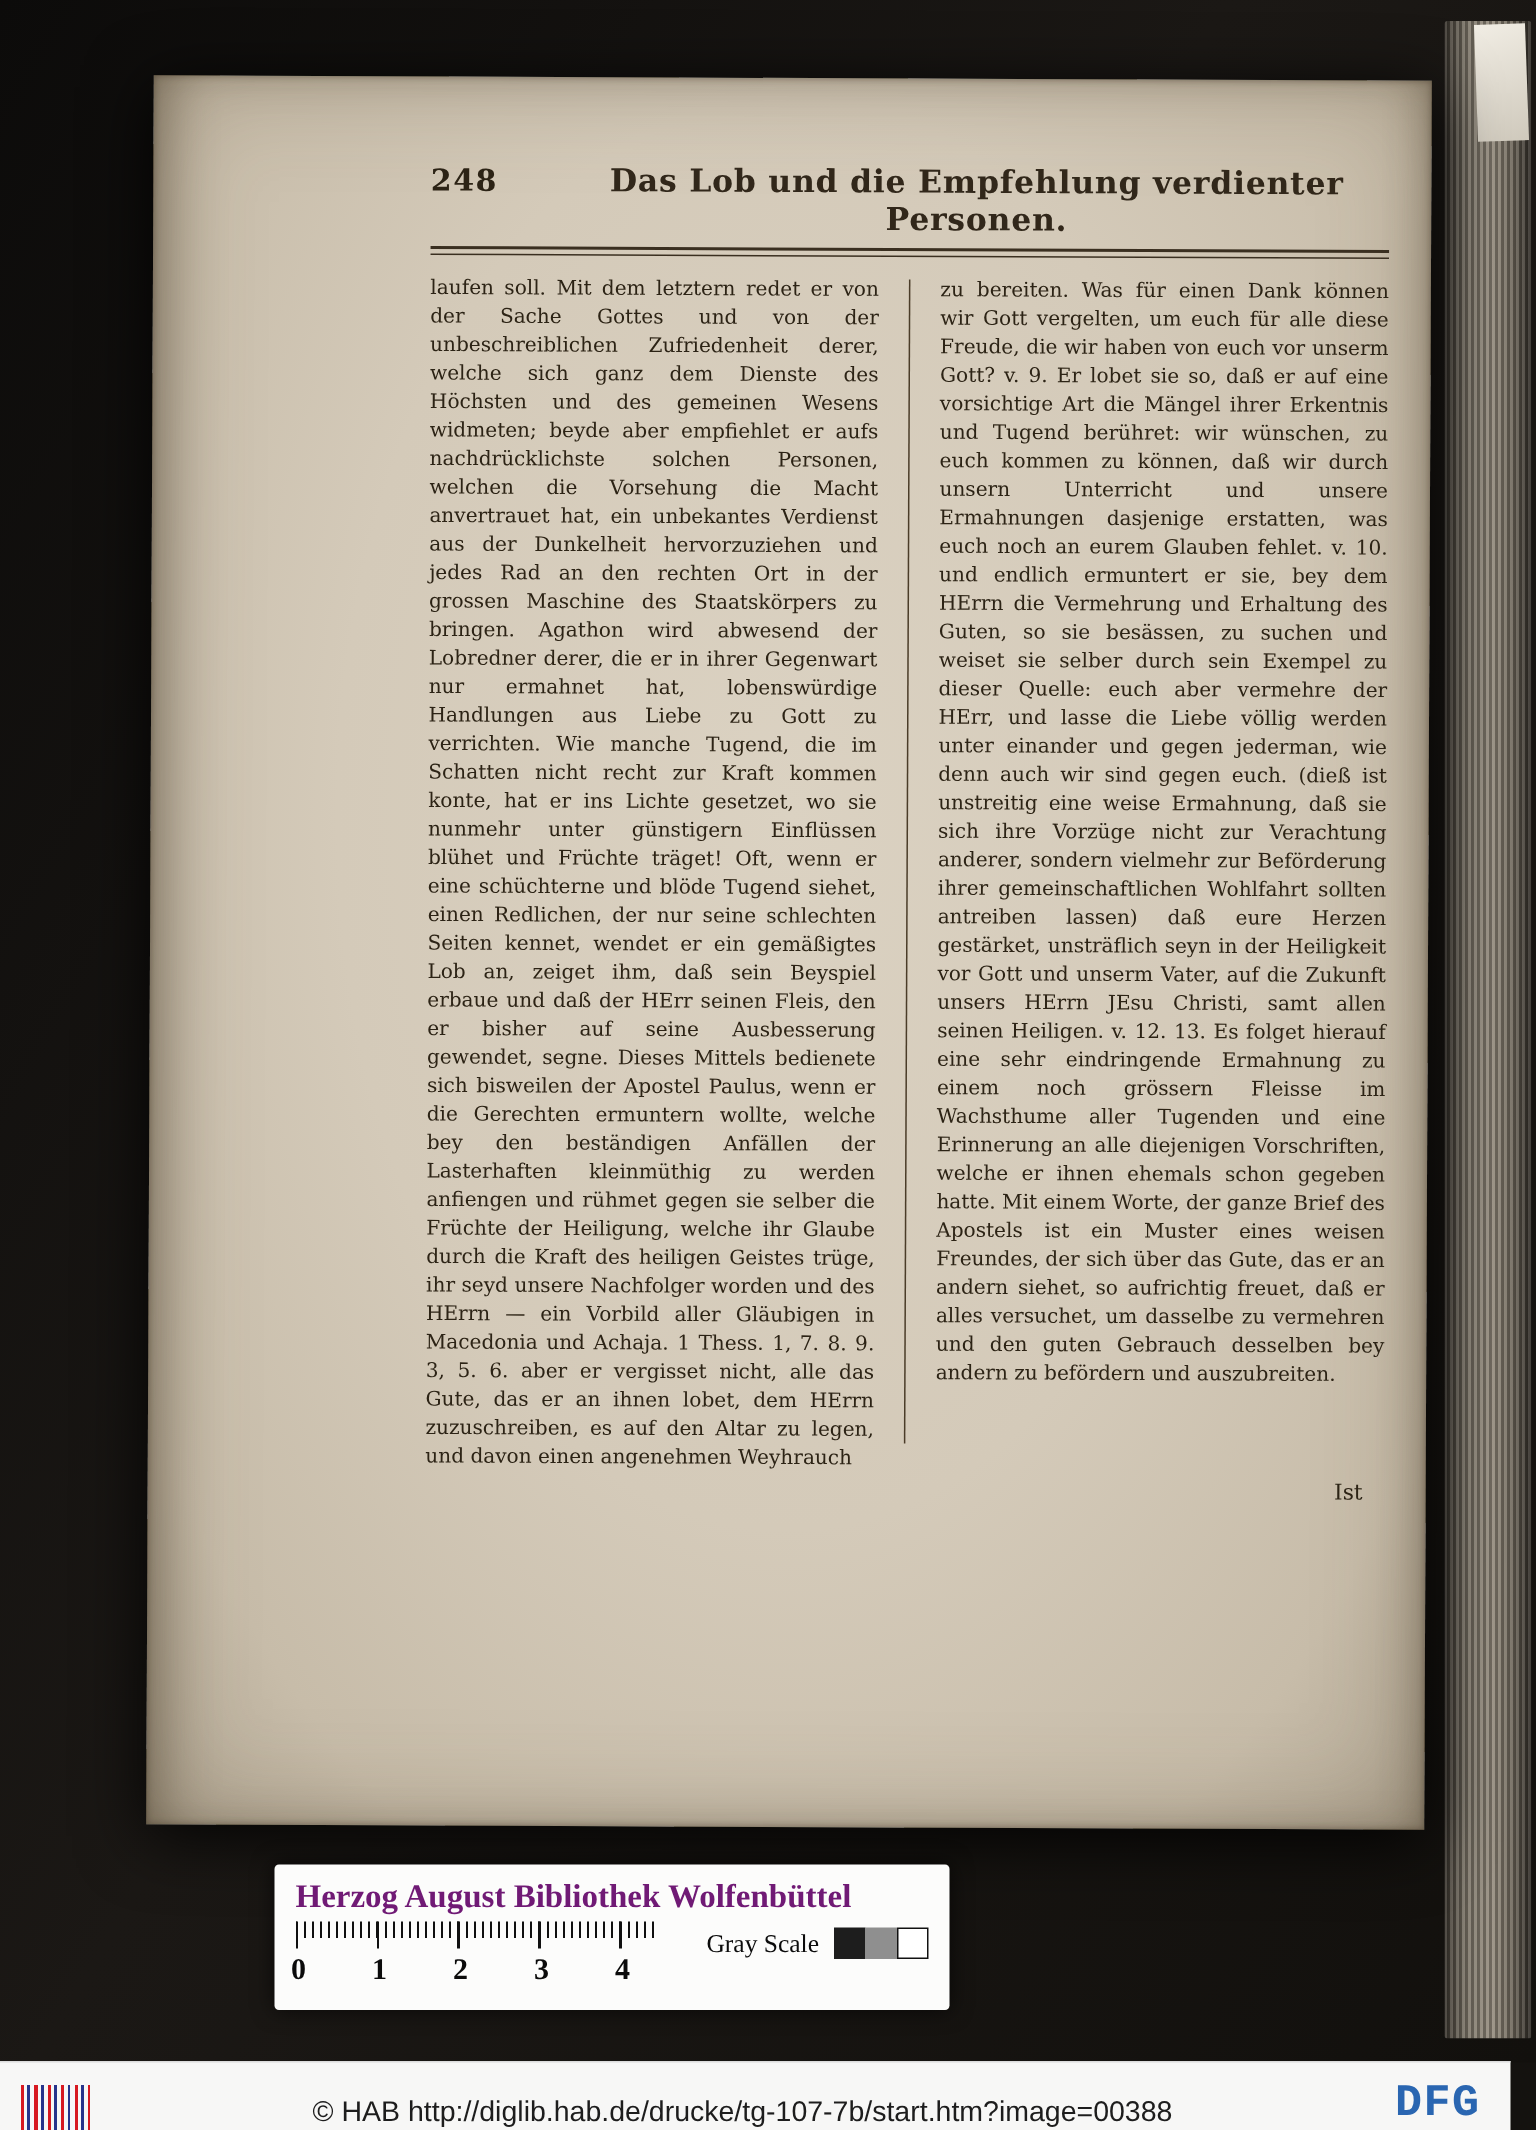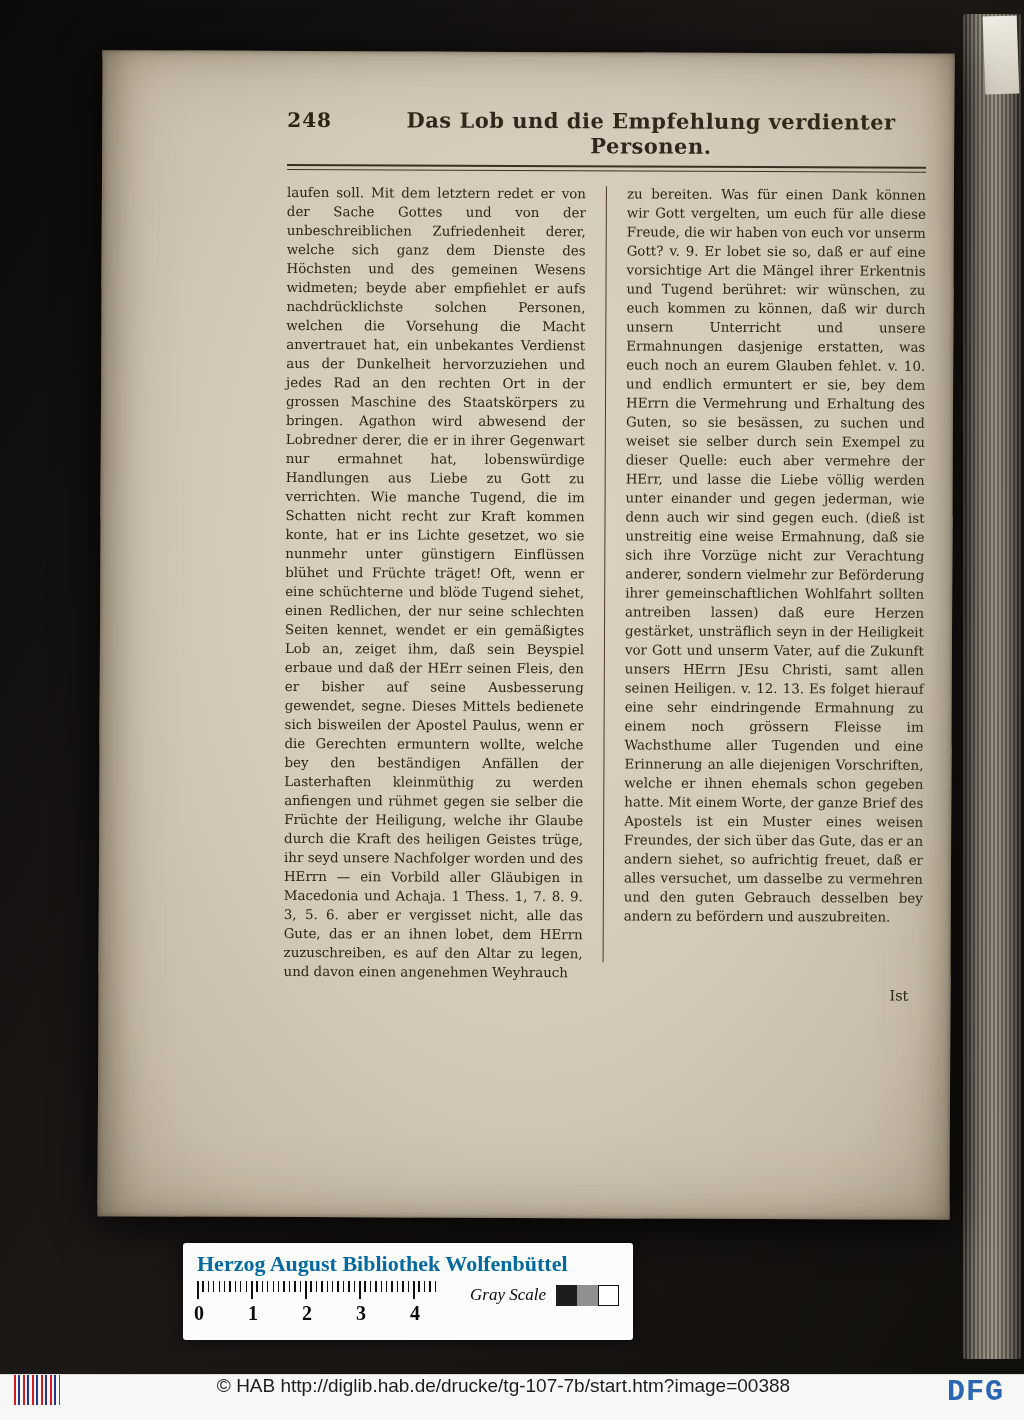--- a/index.html
+++ b/index.html
@@ -70,21 +70,21 @@
 
   
   .plate {
     position: absolute; left: 183px; top: 1243px; width: 450px; height: 97px;
     background: #fcfcfb;
     border-radius: 3px;
     box-shadow: 0 0 14px rgba(0,0,0,0.65);
   }
   .plate-title {
     font-family: "Liberation Serif", serif;
-    font-weight: bold; font-size: 22px; color: #0369a1;
+    font-weight: bold; font-size: 22px; color: #701a75;
     padding: 8px 0 0 14px; white-space: nowrap;
   }
   .plate-row { position: relative; height: 56px; }
   .ruler { position: absolute; left: 14px; top: 4px; width: 248px; height: 50px; }
   .mm-ticks {
     position: absolute; left: 0; top: 0; width: 239px; height: 11px;
     background: repeating-linear-gradient(to right, #101010 0 1.3px, transparent 1.3px 5.4px);
   }
   .cm-ticks {
     position: absolute; left: 0; top: 0; width: 240px; height: 18px;
@@ -93,35 +93,35 @@
   .ruler-numbers { position: absolute; left: 0; top: 0; width: 240px; height: 50px; }
   .ruler-num {
     position: absolute; top: 21px; transform: translateX(-50%);
     font-family: "Liberation Serif", serif; font-weight: bold; font-size: 20px; color: #0b0b0b;
   }
   .ruler-num:nth-child(1) { left: 2px; }
   .ruler-num:nth-child(2) { left: 56px; }
   .ruler-num:nth-child(3) { left: 110px; }
   .ruler-num:nth-child(4) { left: 164px; }
   .ruler-num:nth-child(5) { left: 218px; }
-  .grayscale { position: absolute; right: 14px; top: 8px; display: flex; align-items: flex-start; font-style: italic; }
+  .grayscale { position: absolute; right: 14px; top: 8px; display: flex; align-items: flex-end; }
   .gs-label {
     font-family: "Liberation Serif", serif; font-size: 17px; color: #0b0b0b;
     margin-right: 10px;
   }
   .gs-swatch { width: 21px; height: 21px; display: inline-block; }
   .gs-dark  { background: #1d1d1d; }
   .gs-mid   { background: #8f8f8f; }
   .gs-light { background: #ffffff; border: 1.5px solid #111; box-sizing: border-box; }
 
   
   .footer {
-    position: absolute; left: 0; right: 0; bottom: 0; height: 45px;
+    position: absolute; left: 0; right: 17px; bottom: 0; height: 45px;
     background: #f7f7f6; border-top: 1px solid #dcdcdc;
-    display: flex; align-items: flex-start;
+    display: flex; align-items: flex-end;
   }
   .hab-barcode {
     margin-left: 14px; width: 46px; height: 30px;
     background: repeating-linear-gradient(to right,
       #d71920 0 2px, transparent 2px 4px,
       #27348b 4px 6px, transparent 6px 9px);
   }
   .copyright {
     flex: 1; text-align: center;
     font-family: "Liberation Sans", sans-serif;

